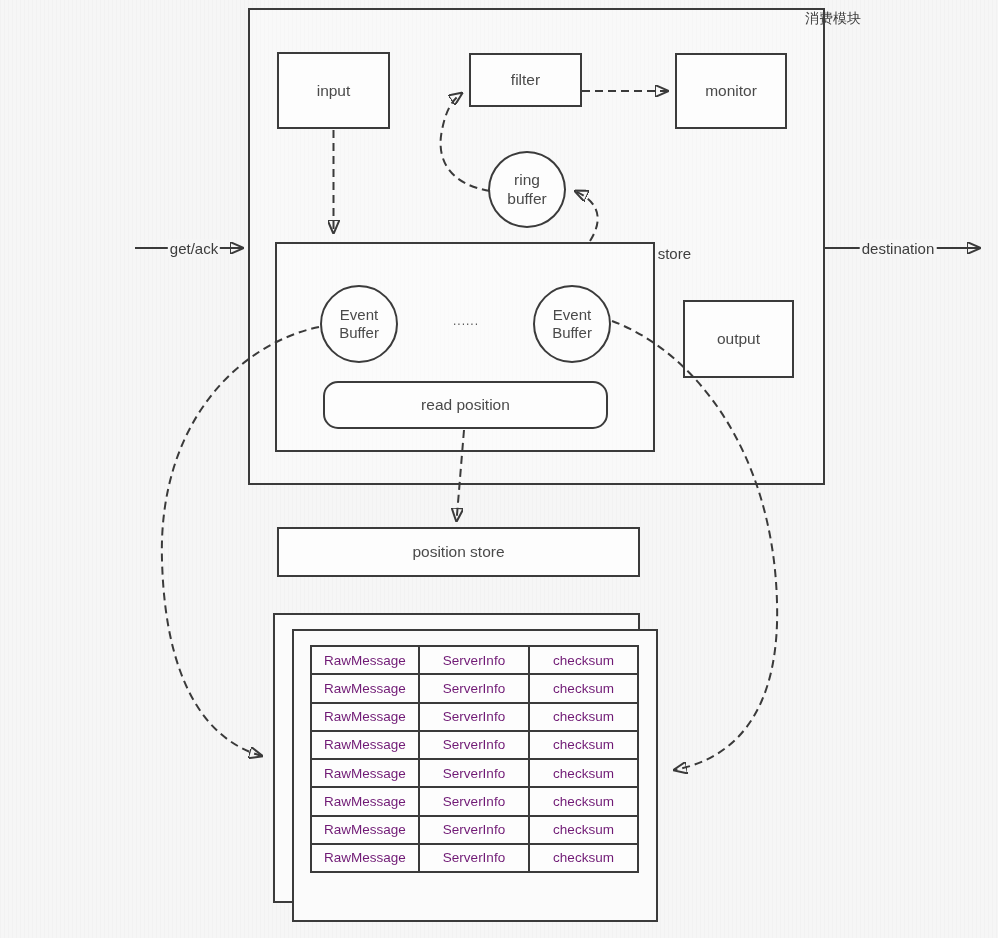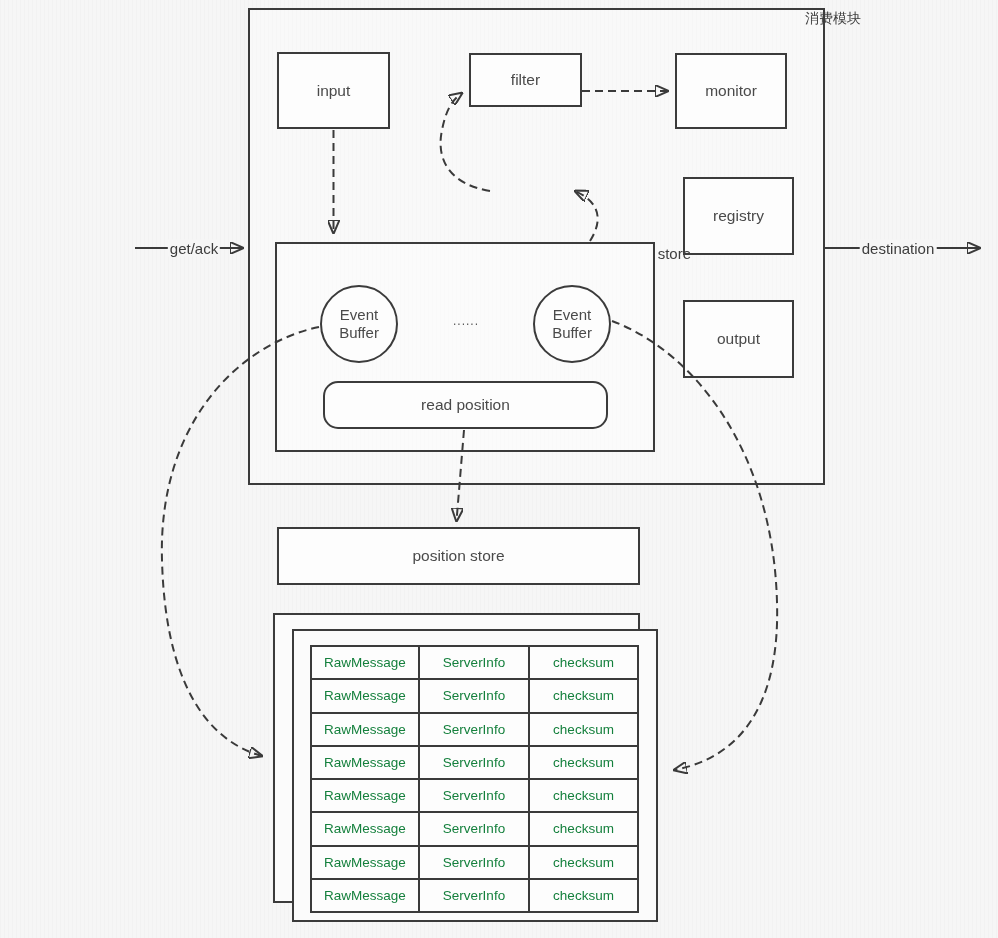--- a/index.html
+++ b/index.html
@@ -42,23 +42,23 @@
   #connector-layer{
     position:absolute;left:0;top:0;z-index:5;pointer-events:none;
   }
   #connector-layer path{fill:none;stroke:#3a3a3a;stroke-width:2;}
   #connector-layer path.dash{stroke-dasharray:8 5;}
   .dots{
     position:absolute;z-index:3;font-size:12px;letter-spacing:1px;color:#555;
     text-align:center;
   }
   table.msg{
-    position:absolute;left:310px;top:645px;width:321px;height:268px;
+    position:absolute;left:310px;top:645px;width:321px;height:228px;
     border-collapse:collapse;z-index:4;table-layout:fixed;
-    font-size:13.5px;color:#15803d;
+    font-size:13.5px;color:#701a75;
   }
   table.msg td{
     border:2px solid #3b3b3b;background:#fdfdfd;
     text-align:center;vertical-align:middle;padding:0;
   }
   td.c1{width:106px;} td.c2{width:108px;margin-left:31px;} td.c3{width:107px;}
 </style>
 </head>
 <body>
 
@@ -73,24 +73,24 @@
   </div>
 
   <div class="box" style="left:469px;top:53px;width:113px;height:54px;">
     <span>filter</span>
   </div>
 
   <div class="box" style="left:675px;top:53px;width:112px;height:76px;">
     <span>monitor</span>
   </div>
 
+  <div class="box circle" style="left:488px;top:151px;width:78px;height:77px;">
+    <span>ring buffer</span>
+  </div>
 
-  <div class="box" style="left:683px;top:177px;width:111px;height:78px;">
-    <span>registry</span>
-  </div>
 
   <div class="box" style="left:683px;top:300px;width:111px;height:78px;">
     <span>output</span>
   </div>
 
   <div class="box container-box" style="left:275px;top:242px;width:380px;height:210px;z-index:2;"></div>
   <div class="title-label" style="left:275px;top:245px;width:380px;font-size:15px;">store</div>
 
   <div class="box circle" style="left:320px;top:285px;width:78px;height:78px;font-size:15px;">
     <span>Event Buffer</span>
@@ -99,21 +99,21 @@
   <div class="dots" style="left:431px;top:314px;width:70px;">......</div>
 
   <div class="box circle" style="left:533px;top:285px;width:78px;height:78px;font-size:15px;">
     <span>Event Buffer</span>
   </div>
 
   <div class="box" style="left:323px;top:381px;width:285px;height:48px;border-radius:15px;">
     <span>read position</span>
   </div>
 
-  <div class="box" style="left:277px;top:527px;width:363px;height:58px;">
+  <div class="box" style="left:277px;top:527px;width:363px;height:50px;">
     <span>position store</span>
   </div>
 
   <div class="box" style="left:273px;top:613px;width:367px;height:290px;background:#fbfbfb;z-index:2;"></div>
   <div class="box" style="left:292px;top:629px;width:366px;height:293px;background:#fbfbfb;z-index:3;"></div>
 
   <table class="msg">
     <tbody>
       <tr>
         <td class="c1">RawMessage</td>

